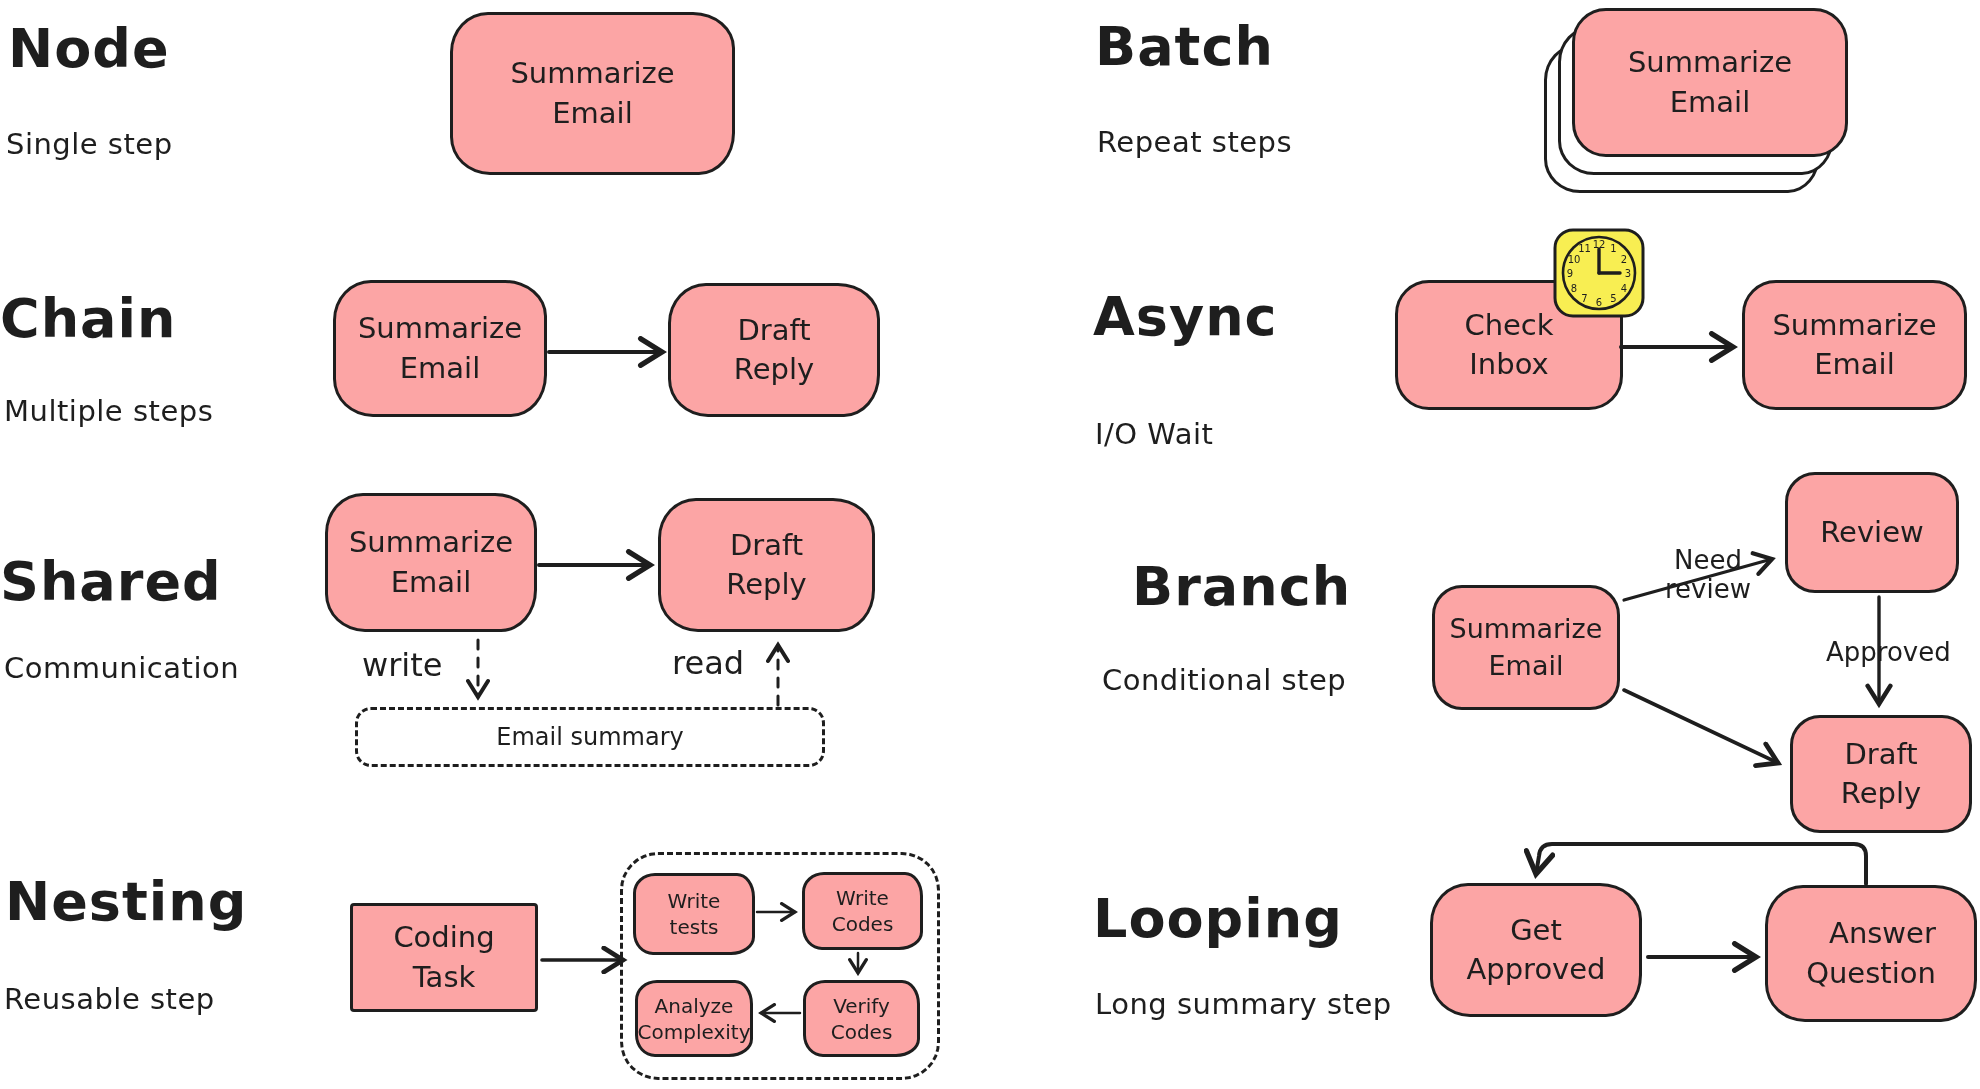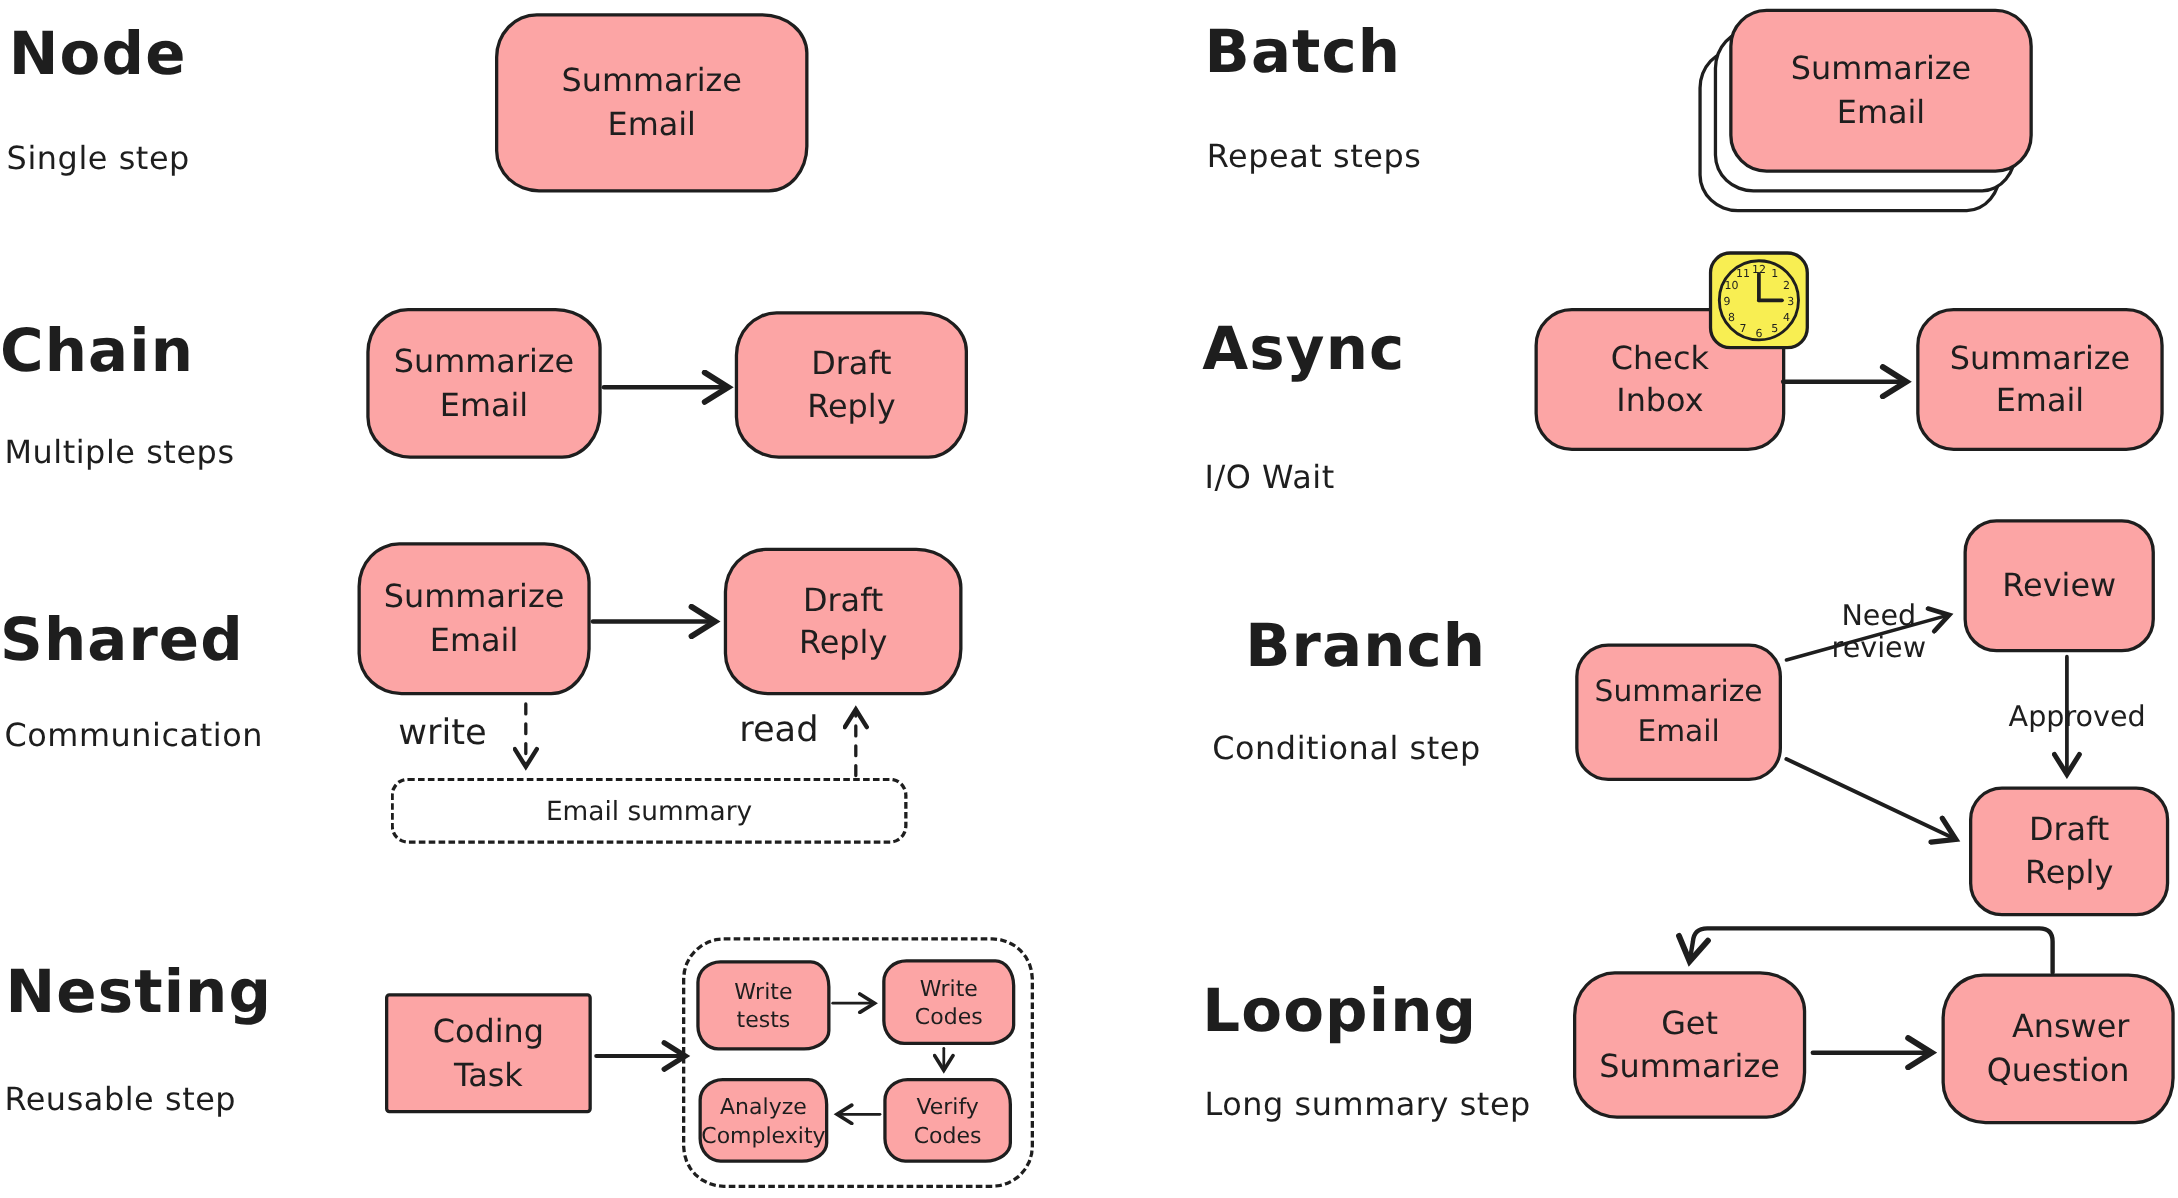--- a/index.html
+++ b/index.html
@@ -108,21 +108,21 @@
 <div class="bx" style="left:1785px;top:472px;width:174px;height:121px;border-radius:30px;">Review</div>
 <div class="bx" style="left:1790px;top:715px;width:182px;height:118px;border-radius:30px;">Draft
 Reply</div>
 <div class="lbl smalllbl" style="left:1658px;top:546px;width:92px;">Need
 review</div>
 <div class="lbl smalllbl" style="left:1822px;top:638px;width:116px;">Approved</div>
 
 <div class="abs t" style="left:1093px;top:892px;">Looping</div>
 <div class="abs s" style="left:1095px;top:990px;">Long summary step</div>
 <div class="bx" style="left:1430px;top:883px;width:212px;height:134px;">Get
-Summarize</div>
+Approved</div>
 <div class="bx" style="left:1765px;top:885px;width:212px;height:137px;text-align:right;">Answer
 Question</div>
 
 <svg class="overlay" width="1980" height="1089" viewBox="0 0 1980 1089">
   <defs>
     <marker id="ah" viewBox="0 0 12 12" refX="10" refY="6" markerWidth="8" markerHeight="8" orient="auto-start-reverse">
       <path d="M2 1 L10 6 L2 11" fill="none" stroke="#1e1e1e" stroke-width="2" stroke-linecap="round"></path>
     </marker>
   </defs>
   <g stroke="#1e1e1e" fill="none" stroke-linecap="round">

